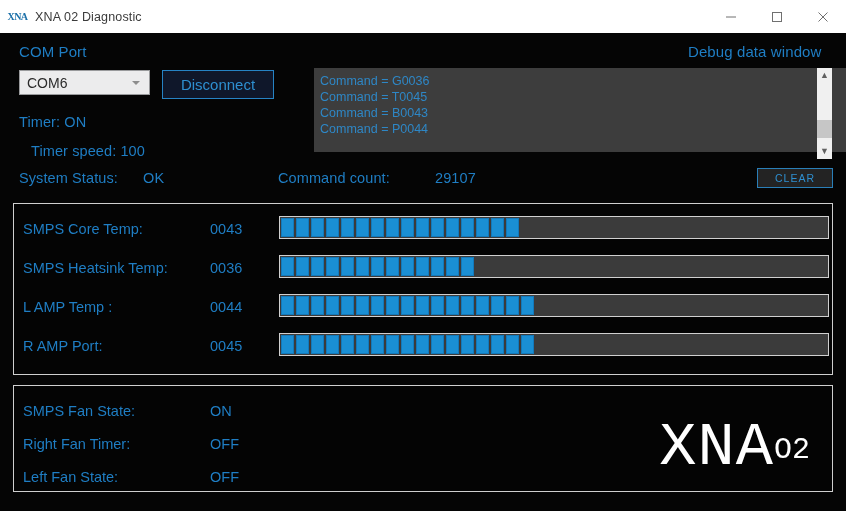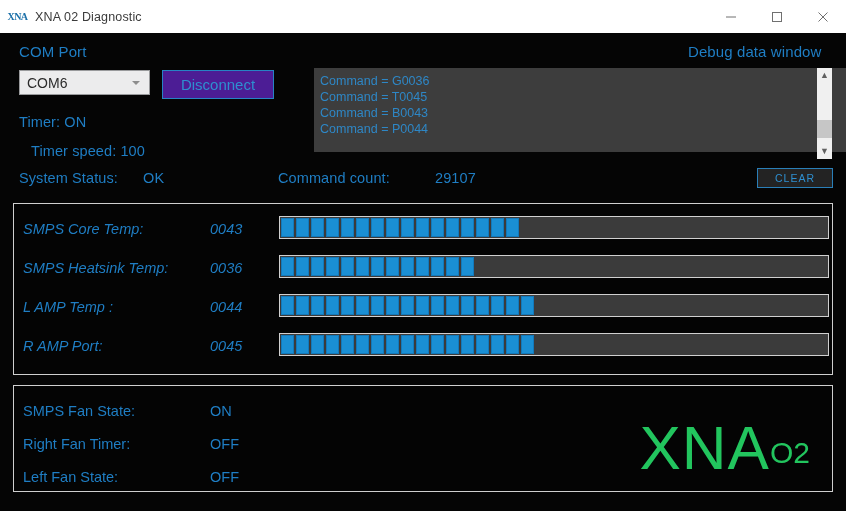--- a/index.html
+++ b/index.html
@@ -57,21 +57,21 @@
   }
   .com-select .arrow{
     margin-right:9px;width:0;height:0;
     border-left:4px solid transparent;border-right:4px solid transparent;
     border-top:4px solid #8d8d8d;
   }
 
   .btn-disconnect{
     position:absolute;left:162px;top:70px;width:112px;height:29px;
     box-sizing:border-box;
-    background:#4c1d95;
+    background:#0f172a;
     border:1px solid #2683c4;
     color:#2e8fd0;
     font-size:15px;
     display:flex;align-items:center;justify-content:center;
   }
 
   
   .debugbox{
     position:absolute;left:278px;top:68px;width:552px;height:84px;
     background:#3d3d3d;
@@ -112,21 +112,21 @@
   .panel{
     position:absolute;
     border:1px solid #cfcfcf;
     box-sizing:border-box;
     background:#040404;
   }
   #panel-temps{left:13px;top:203px;width:820px;height:172px;}
   #panel-fans{left:13px;top:385px;width:820px;height:107px;}
 
   
-  .temp-row{position:absolute;left:0;width:100%;height:39px;font-style:italic;}
+  .temp-row{position:absolute;left:0;width:100%;height:39px;}
   .temp-name{
     position:absolute;left:9px;top:9px;
     color:#1f7ec4;font-size:14.5px;white-space:nowrap;
   }
   .temp-val{
     position:absolute;left:196px;top:9px;
     color:#1f7ec4;font-size:14.5px;white-space:nowrap;
   }
   .bar{
     position:absolute;left:265px;top:4px;width:550px;height:23px;
@@ -154,22 +154,22 @@
     color:#1f7ec4;font-size:14.5px;white-space:nowrap;
   }
   .fan-val{
     position:absolute;left:196px;top:7px;
     color:#1f7ec4;font-size:14.5px;white-space:nowrap;
   }
 
   
   .logo{
     position:absolute;right:22px;bottom:12px;
-    font-family:Liberation Sans, sans-serif;
-    color:#22c55e;
+    font-family:Liberation Mono, monospace;
+    color:#ffffff;
     line-height:1;
     white-space:nowrap;
   }
   .logo .main{font-size:62px;letter-spacing:1px;}
   .logo .sup{font-size:30px;vertical-align:super;letter-spacing:0px;}
 </style>
 </head>
 <body>
 
 <div id="app">

